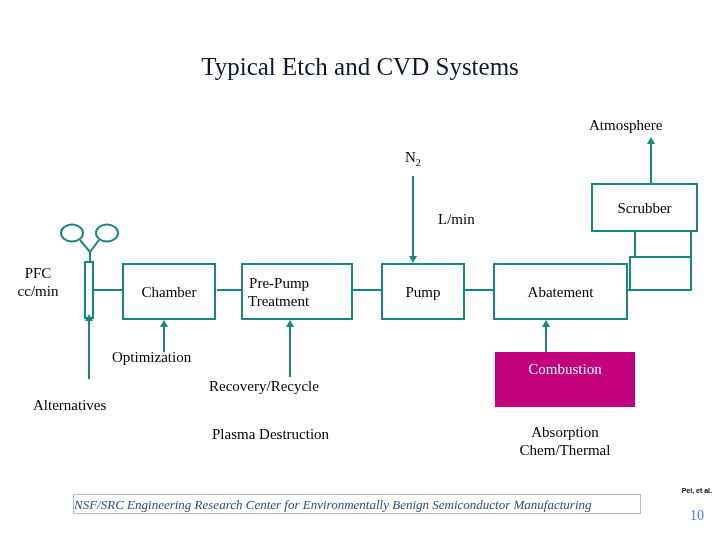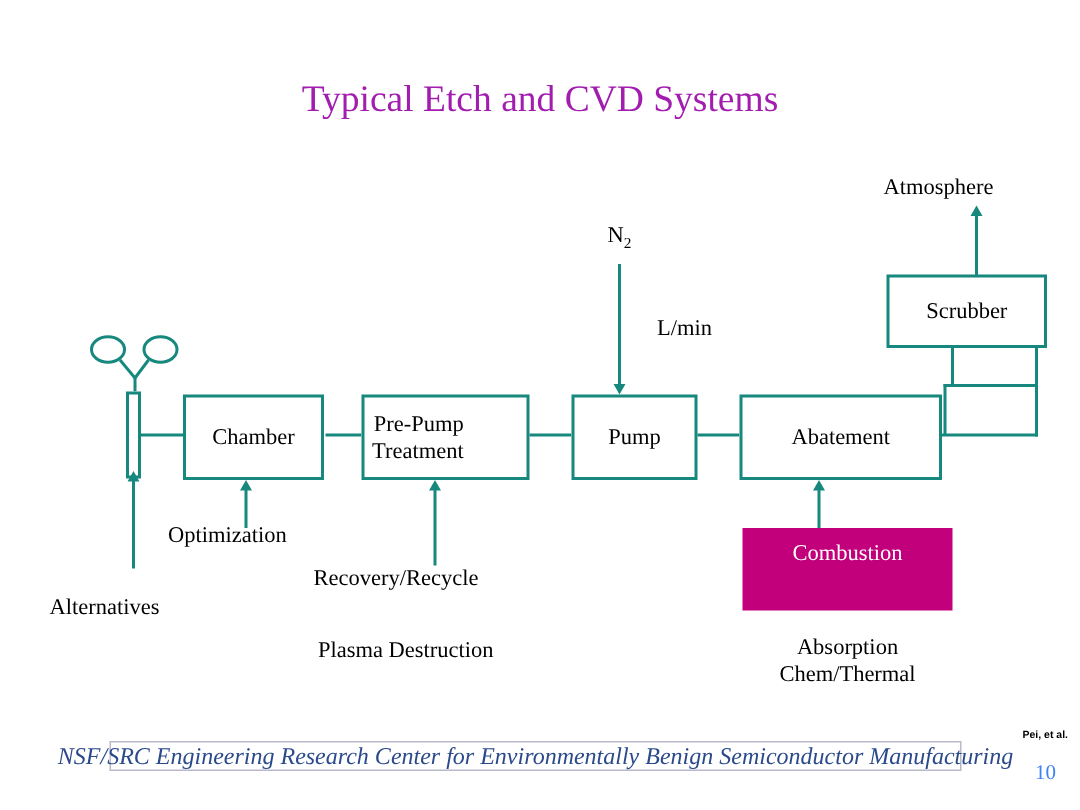--- a/index.html
+++ b/index.html
@@ -19,21 +19,21 @@
 
   
   #title {
     position: absolute;
     left: 0;
     top: 52px;
     width: 720px;
     text-align: center;
     font-size: 25px;
     line-height: 30px;
-    color: #a21caf;
+    color: #0f172a;
     white-space: nowrap;
   }
 
   
   .lbl {
     position: absolute;
     font-size: 15px;
     line-height: 18px;
     color: #000000;
     white-space: nowrap;
@@ -104,23 +104,23 @@
     position: absolute;
     left: 73px;
     top: 494px;
     width: 568px;
     height: 20px;
     box-sizing: border-box;
     border: 1px solid #b9b9c9;
     background: #ffffff;
     display: flex;
     align-items: center;
-    justify-content: center;
+    justify-content: flex-start;
     font-style: italic;
-    font-size: 16px;
+    font-size: 13px;
     line-height: 13px;
     color: #2b4a8b;
     white-space: nowrap;
   }
   #credit {
     position: absolute;
     right: 8px;
     top: 486px;
     font-family: "Liberation Sans", "DejaVu Sans", sans-serif;
     font-size: 7px;
@@ -139,20 +139,24 @@
   }
   sub { font-size: 0.68em; }
 </style>
 </head>
 <body>
 
 <div id="slide">
 
   <div id="title">Typical Etch and CVD Systems</div>
 
+  <div class="lbl center" style="left:6px; top:264px; width:64px;">
+    <div>PFC</div>
+    <div>cc/min</div>
+  </div>
 
   <div id="valve">
     <svg width="64" height="70" viewBox="0 0 64 70" xmlns="http://www.w3.org/2000/svg">
       <ellipse cx="14" cy="12" rx="11" ry="8.5" fill="none" stroke="#17887e" stroke-width="2"></ellipse>
       <ellipse cx="49" cy="12" rx="11" ry="8.5" fill="none" stroke="#17887e" stroke-width="2"></ellipse>
       <path d="M22 19 L32 31" fill="none" stroke="#17887e" stroke-width="2"></path>
       <path d="M41 19 L32 31" fill="none" stroke="#17887e" stroke-width="2"></path>
       <path d="M32 31 L32 40" fill="none" stroke="#17887e" stroke-width="2"></path>
     </svg>
   </div>

